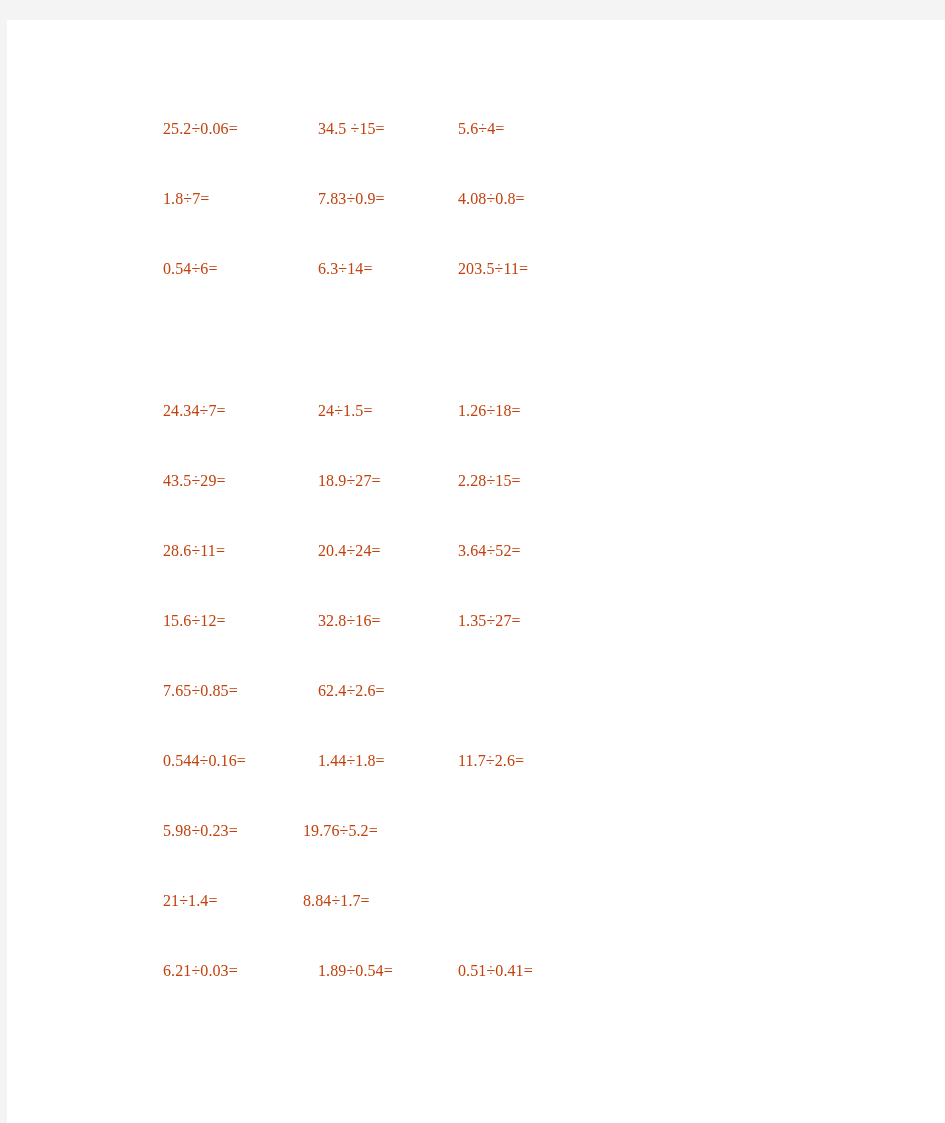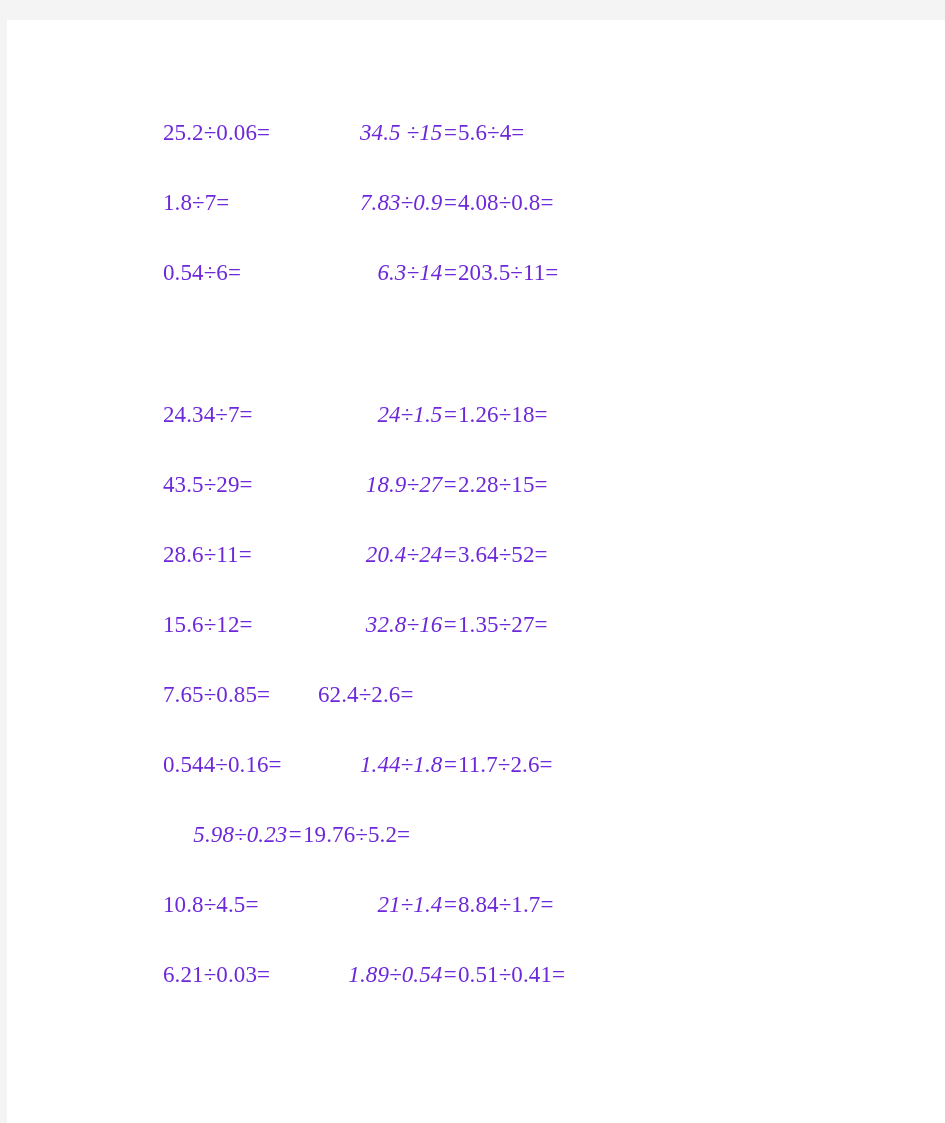--- a/index.html
+++ b/index.html
@@ -44,38 +44,37 @@
   #block-2 { top: 370px; }
 
   .prob-row {
     display: flex;
     height: 70px;
     align-items: flex-start;
     width: 430px;
   }
 
   .prob-cell {
-    font-size: 23px;
+    font-size: 16px;
     line-height: 1;
-    color: #6d28d9;
+    color: #c2410c;
     letter-spacing: 0.1px;
     white-space: pre;
     padding-top: 13px;
   }
 
   
   .col-1 {
     flex: 0 0 155px;
     text-align: left;
   }
   
   .col-2 {
     flex: 0 0 140px;
-    text-align: right;
-    font-style: italic;
+    text-align: left;
   }
   
   .col-3 {
     flex: 0 0 135px;
     text-align: left;
   }
 </style>
 </head>
 <body>
 
@@ -140,21 +139,20 @@
         <div class="prob-cell col-2">1.44÷1.8=</div>
         <div class="prob-cell col-3">11.7÷2.6=</div>
       </div>
 
       <div class="prob-row">
         <div class="prob-cell col-2">5.98÷0.23=</div>
         <div class="prob-cell col-3">19.76÷5.2=</div>
       </div>
 
       <div class="prob-row">
-        <div class="prob-cell col-1">10.8÷4.5=</div>
         <div class="prob-cell col-2">21÷1.4=</div>
         <div class="prob-cell col-3">8.84÷1.7=</div>
       </div>
 
       <div class="prob-row">
         <div class="prob-cell col-1">6.21÷0.03=</div>
         <div class="prob-cell col-2">1.89÷0.54=</div>
         <div class="prob-cell col-3">0.51÷0.41=</div>
       </div>
 

